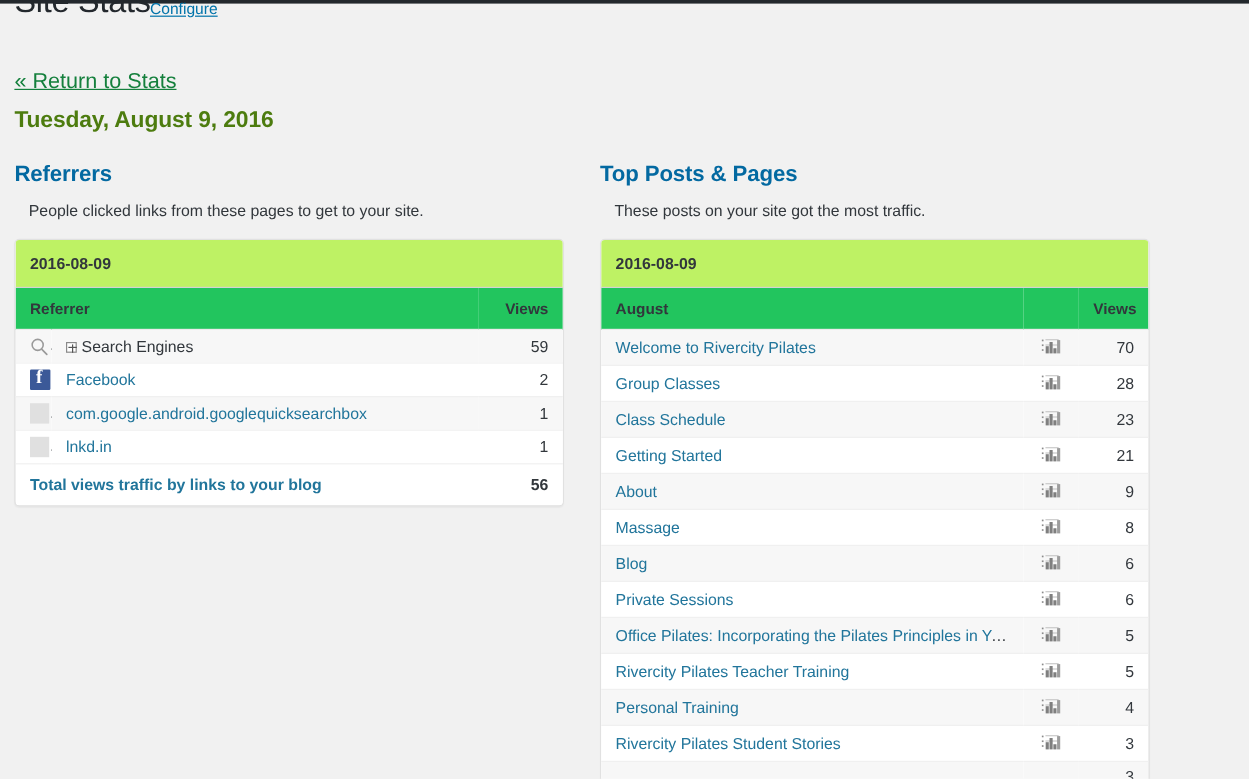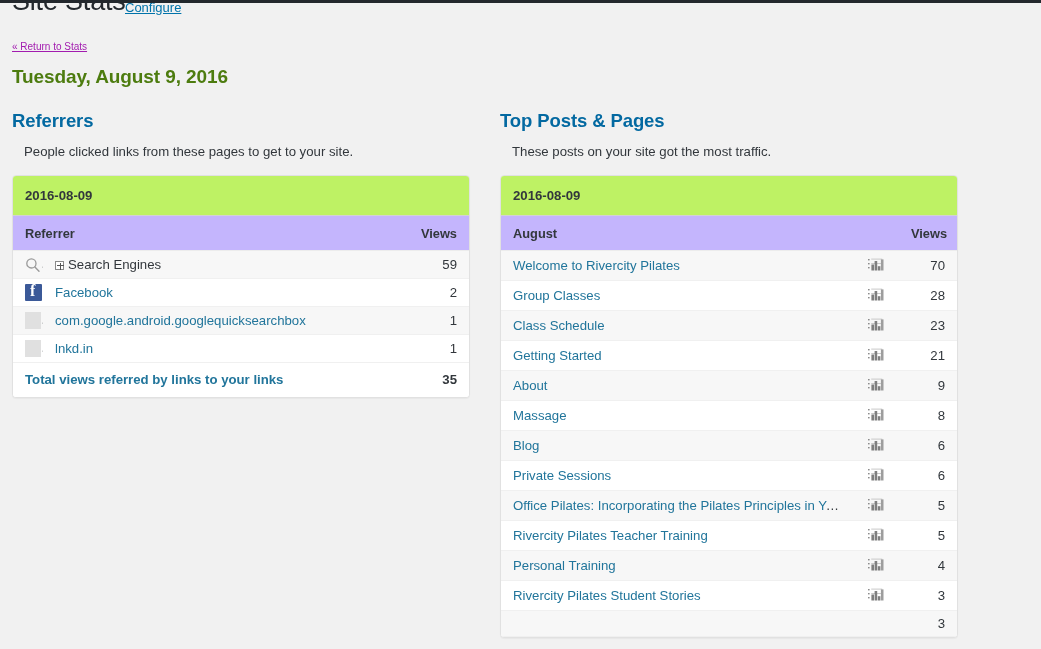--- a/index.html
+++ b/index.html
@@ -44,23 +44,23 @@
   .configure-link {
     position: absolute;
     left: 113px; top: 0px;
     font-size: 13px;
     color: #0073aa;
     text-decoration: underline;
     cursor: pointer;
   }
   .return-link {
     display: inline-block;
-    margin: 13px 0 0 0;
-    font-size: 10px;
-    color: #a21caf;
+    margin: 29px 0 0 0;
+    font-size: 18px;
+    color: #15803d;
     text-decoration: underline;
     cursor: pointer;
   }
   h2.date-heading {
     margin: 12px 0 0 0;
     font-size: 19px;
     font-weight: 700;
     color: #4d7c0f;
     letter-spacing: -0.1px;
   }
@@ -117,21 +117,21 @@
     width: 100%;
     border-collapse: collapse;
     table-layout: fixed;
   }
   table.stats th {
     font-size: 12.8px;
     font-weight: 700;
     color: #32373c;
     padding: 10px 12px 9px 12px;
     text-align: left;
-    background: #c4b5fd;
+    background: #22c55e;
     border-bottom: 1px solid #ececec;
     white-space: nowrap;
   }
   table.stats th.num { text-align: right; }
   table.stats td {
     font-size: 13.2px;
     padding: 5px 12px 5px 12px;
     vertical-align: middle;
     border-bottom: 1px solid #f0f0f0;
     height: 22px;
@@ -290,23 +290,23 @@
               </tr>
               <tr>
                 <td class="iconcell"><span class="icon-blank"></span></td>
                 <td class="refname"><a class="rowlink">lnkd.in</a></td>
                 <td class="num">1</td>
               </tr>
             </tbody>
           <tfoot>
             <tr class="total-row">
               <td colspan="2">
-                <a>Total views referred by links to your links</a>
+                <a>Total views traffic by links to your blog</a>
               </td>
-              <td class="num">35</td>
+              <td class="num">56</td>
             </tr>
           </tfoot>
         </table>
       </div>
     </div>
 
     <div class="col right">
       <h3 class="section-title">Top Posts &amp; Pages</h3>
       <p class="section-desc">These posts on your site got the most traffic.</p>
 

